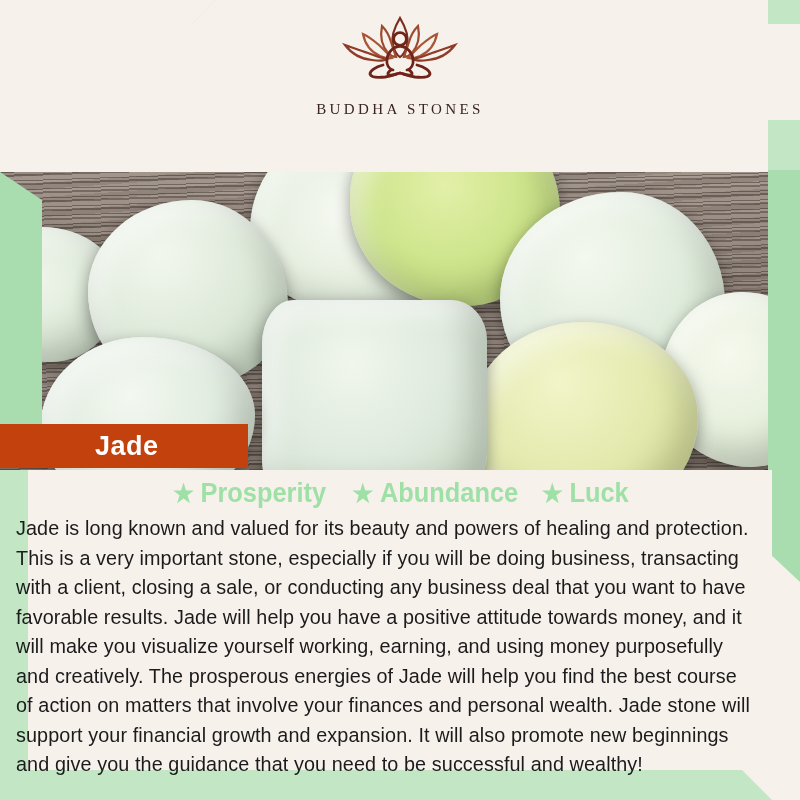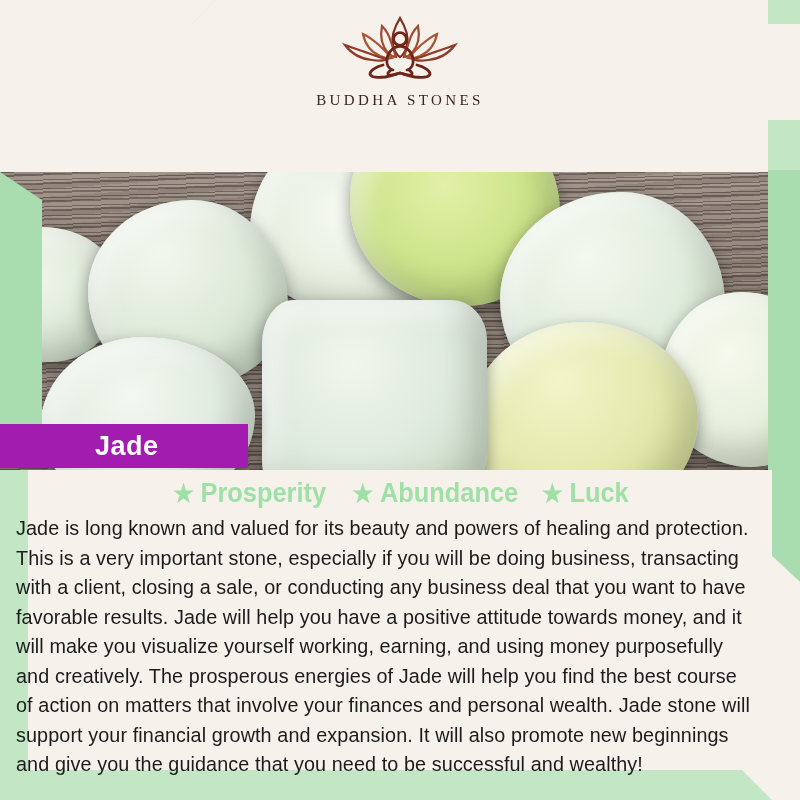--- a/index.html
+++ b/index.html
@@ -57,21 +57,21 @@
     display:flex;flex-direction:column;align-items:center;justify-content:flex-start;
     clip-path:polygon(0 0, 215px 0, 192px 24px, 0 24px, 0 0, 0 0, 0 120px, 800px 120px, 800px 24px, 768px 24px, 768px 0, 800px 0, 800px 0, 215px 0);
   }
   .logo-wrap{
     margin-top:12px;display:flex;flex-direction:column;align-items:center;
   }
   .logo-mark{width:150px;height:68px;display:block;}
   .logo-text{
     font-family:"Liberation Serif", serif;
     font-size:15px;letter-spacing:3.4px;color:#3a2520;
-    margin-top:12px;font-weight:400;
+    margin-top:21px;font-weight:400;
   }
 
   
   .title-band{
     position:absolute;left:60px;top:118px;width:680px;height:56px;
     background:#fdfaf7;z-index:5;
     display:flex;align-items:center;justify-content:center;
   }
   .title-text{
     font-family:"Liberation Sans Narrow","Liberation Sans",sans-serif;
@@ -125,21 +125,21 @@
       background:radial-gradient(circle at 40% 30%, #f2f5c9 0%, #e3e9ad 48%, #ccd48c 100%);
       border-radius:50% 50% 48% 52% / 52% 48% 52% 48%;}
   .s8{left:660px;top:120px;width:170px;height:175px;
       background:radial-gradient(circle at 40% 35%, #f6f9ee 0%, #e6efdc 50%, #cbd9bf 100%);}
   .s9{left:-30px;top:55px;width:150px;height:135px;
       background:radial-gradient(circle at 45% 38%, #eef5ea 0%, #dde9d8 55%, #c2d2bc 100%);}
 
   
   .jade-banner{
     position:absolute;left:0;top:424px;width:248px;height:44px;
-    background:#a21caf;z-index:4;
+    background:#c2410c;z-index:4;
     display:flex;align-items:center;
   }
   .jade-text{
     margin-left:95px;color:#ffffff;font-weight:bold;font-size:27px;
     letter-spacing:0.5px;
   }
 
   
   .content{
     position:absolute;left:28px;top:470px;width:744px;height:300px;

